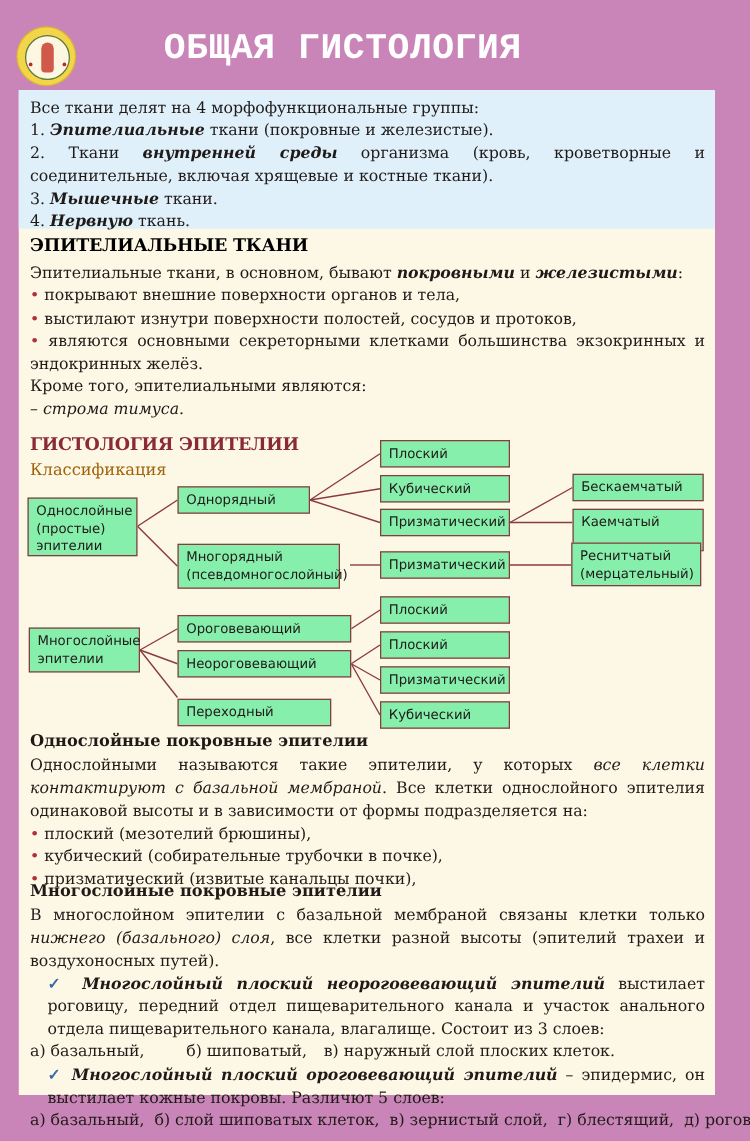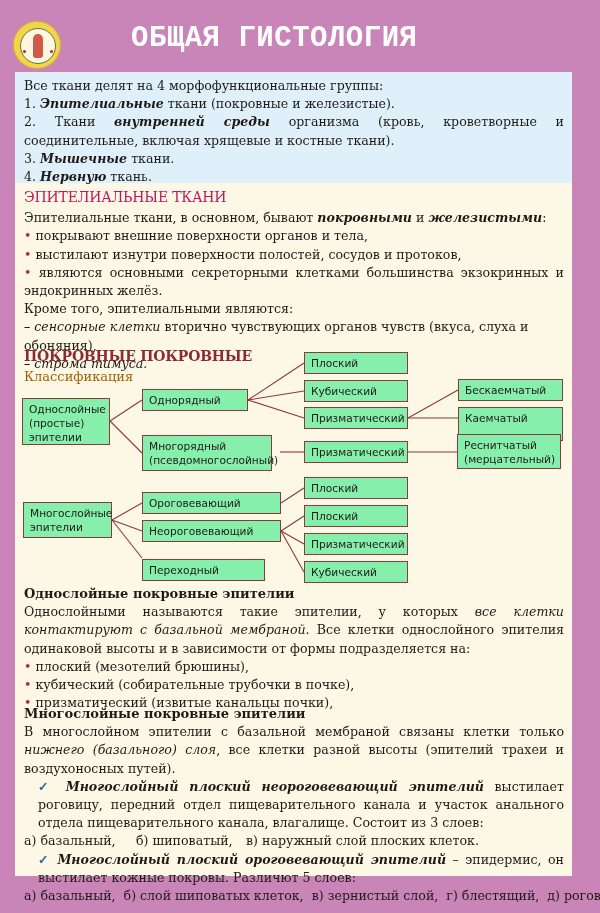--- a/index.html
+++ b/index.html
@@ -37,21 +37,21 @@
     background: #dff0fb;
   }
   .txt {
     position: absolute; left: 9px; width: 540px;
     font-size: 12.6px; line-height: 18.2px;
   }
   .txt p { margin: 0; }
   .just { text-align: justify; text-align-last: left; }
   .bi { font-style: italic; font-weight: bold; }
   .it { font-style: italic; }
-  .h-green { color: #be185d; font-weight: normal; font-size: 14px; letter-spacing: -0.2px; }
+  .h-green { color: #000000; font-weight: bold; font-size: 14px; letter-spacing: -0.2px; }
   .h-red { color: #8a2a32; font-weight: bold; font-size: 14px; letter-spacing: -0.2px; }
   .h-blue { color: #a16207; font-size: 13px; }
   .h-sub { font-weight: bold; font-size: 13px; }
   .dot { color: #b0303a; }
   .check { color: #3a6aa0; font-weight: bold; }
   .indent { padding-left: 14px; }
 
   .diagram { position: absolute; left: 0; top: 0; width: 600px; height: 913px; pointer-events: none; }
   .box {
     position: absolute; border: 1.3px solid #8b3a3e; background: #86efac;
@@ -83,44 +83,43 @@
     <p><span>4. </span><span class="bi">Нервную</span><span> ткань.</span></p>
   </div>
 
   <div class="txt" style="top:116px;">
     <p class="h-green" style="margin-bottom:3px;">ЭПИТЕЛИАЛЬНЫЕ ТКАНИ</p>
     <p><span>Эпителиальные ткани, в основном, бывают </span><span class="bi">покровными</span><span> и </span><span class="bi">железистыми</span><span>:</span></p>
     <p><span class="dot">•</span> <span>покрывают внешние поверхности органов и тела,</span></p>
     <p><span class="dot">•</span> <span>выстилают изнутри поверхности  полостей, сосудов и протоков,</span></p>
     <p class="just"><span class="dot">•</span> <span>являются основными секреторными клетками большинства экзокринных и эндокринных желёз.</span></p>
     <p>Кроме того, эпителиальными являются:</p>
-    <p><span class="it">– сенсорные  клетки</span><span> вторично чувствующих органов чувств (вкуса, слуха и обоняния),</span></p>
     <p class="it">– строма тимуса.</p>
   </div>
 
   <div class="txt" style="top:275px;">
-    <p class="h-red">ПОКРОВНЫЕ ПОКРОВНЫЕ</p>
+    <p class="h-red">ГИСТОЛОГИЯ ЭПИТЕЛИИ</p>
     <p class="h-blue" style="margin-top:3px;">Классификация</p>
   </div>
 
   <div class="txt" style="top:513px;">
     <p class="h-sub">Однослойные покровные эпителии</p>
     <p class="just"><span>Однослойными называются такие эпителии, у которых </span><span class="it">все клетки контактируют с базальной мембраной</span><span>. Все клетки однослойного эпителия одинаковой высоты и в зависимости от формы подразделяется на:</span></p>
     <p><span class="dot">•</span> <span>плоский (мезотелий брюшины),</span></p>
     <p><span class="dot">•</span> <span>кубический (собирательные трубочки в почке),</span></p>
     <p><span class="dot">•</span> <span>призматический (извитые канальцы почки),</span></p>
   </div>
 
   <div class="txt" style="top:633px;">
     <p class="h-sub">Многослойные покровные эпителии</p>
     <p class="just"><span>В многослойном эпителии с базальной мембраной связаны клетки только </span><span class="it">нижнего (базального) слоя</span><span>, все клетки разной высоты (эпителий трахеи и воздухоносных путей).</span></p>
     <p class="just indent"><span class="check">✓</span> <span class="bi">Многослойный плоский неороговевающий эпителий</span><span> выстилает роговицу, передний отдел пищеварительного канала и участок анального отдела пищеварительного канала, влагалище. Состоит из 3 слоев:</span></p>
     <p style="display:flex;">
       <span style="width:112px;">а) базальный,</span>
-      <span style="width:110px;">б) шиповатый,</span>
+      <span style="width:110px;margin-left:13px;">б) шиповатый,</span>
       <span>в) наружный слой плоских клеток.</span>
     </p>
     <p class="just indent"><span class="check">✓</span> <span class="bi">Многослойный плоский ороговевающий эпителий</span><span> – эпидермис, он выстилает кожные покровы. Различют 5 слоев:</span></p>
     <p style="white-space:pre;">а) базальный,  б) слой шиповатых клеток,  в) зернистый слой,  г) блестящий,  д) роговой.</p>
   </div>
 </div>
 
 <div class="diagram">
   <svg class="lines" width="600" height="913">
     <g stroke="#8b3a3e" stroke-width="1.1" fill="none">

